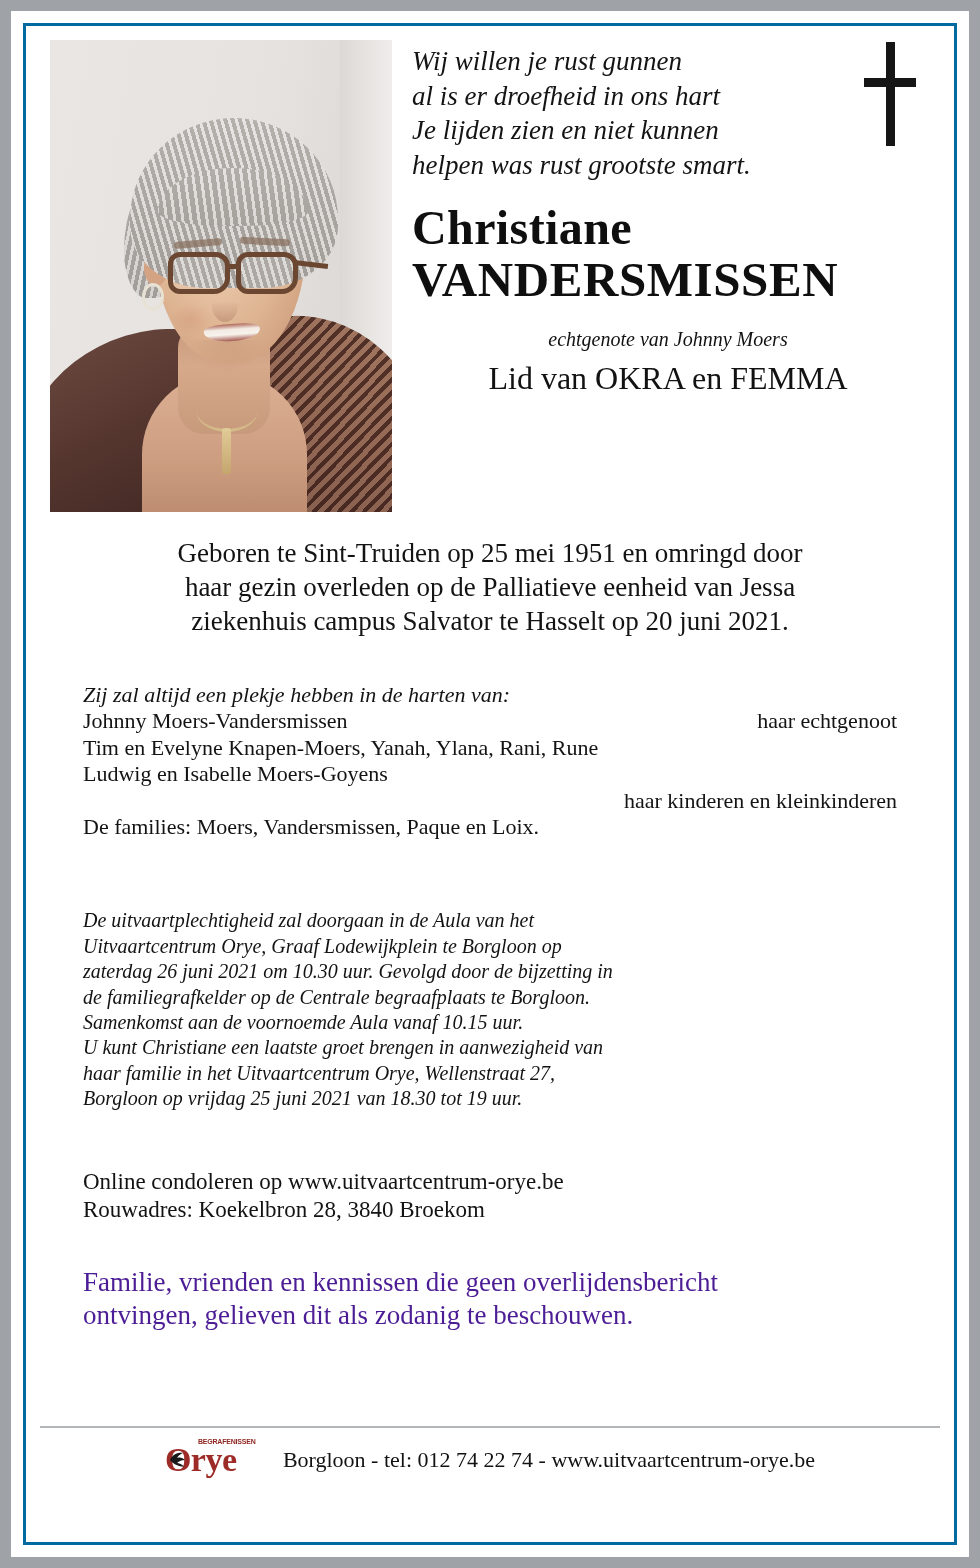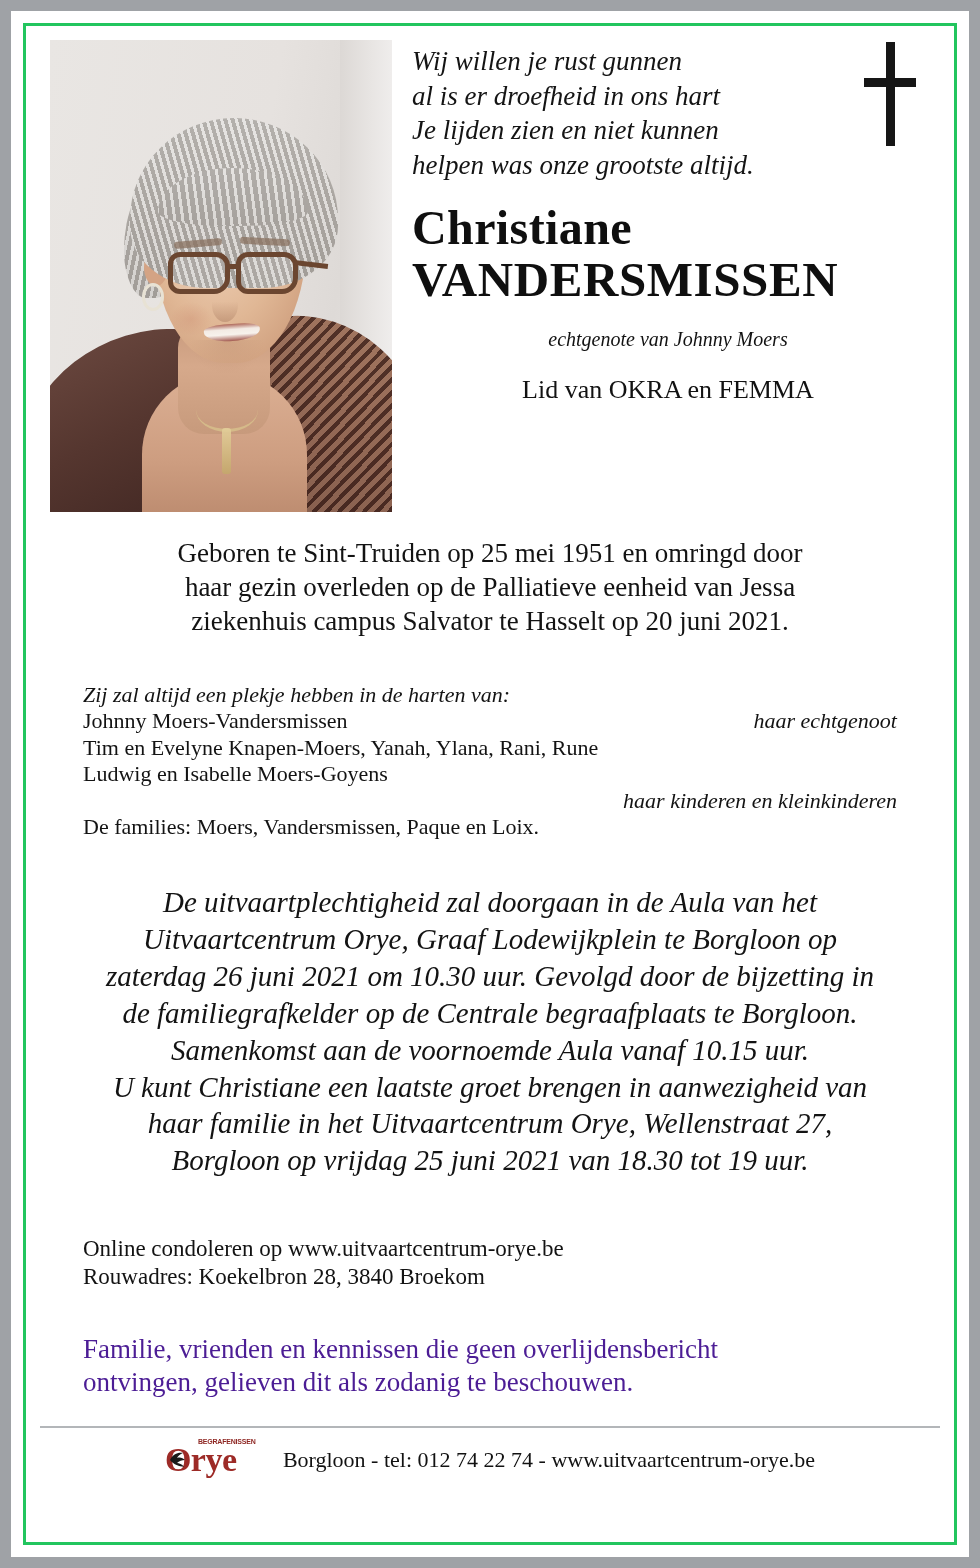--- a/index.html
+++ b/index.html
@@ -28,21 +28,21 @@
   .card-white {
     width: 100%;
     height: 100%;
     background: #ffffff;
     padding: 12px;
   }
   .card-inner {
     width: 100%;
     height: 100%;
     background: #ffffff;
-    border: 3px solid #22c55e;    
+    border: 3px solid #0369a1;    
     padding: 12px;
     position: relative;
   }
   .sheet {
     position: absolute;
     left: 0; top: 0; right: 0; bottom: 0;
     background: #ffffff;
     padding: 14px 24px 0 24px;
   }
 
@@ -233,23 +233,23 @@
   }
   .spouse {
     font-style: italic;
     font-size: 20px;
     text-align: center;
     margin: 22px 0 0 0;
     color: #121212;
     padding-right: 6px;
   }
   .member {
-    font-size: 26px;
+    font-size: 32px;
     text-align: center;
-    margin: 24px 0 0 0;
+    margin: 9px 0 0 0;
     color: #121212;
     padding-right: 6px;
   }
 
   
   .body-area { padding: 0 33px; }
 
   .p-birth {
     font-size: 27px;
     line-height: 1.26;
@@ -259,31 +259,31 @@
   }
   .p-birth div { white-space: nowrap; }
 
   .hearts { margin-top: 44px; font-size: 22px; color:#131313; line-height: 1.2;}
   .hearts .intro { font-style: italic; }
   .hearts .row {
     display: flex;
     justify-content: space-between;
     align-items: baseline;
   }
-  .hearts .role { font-style: italic; }
+  .hearts .role { }
   .hearts .role-right { text-align: right; display:block; }
   .hearts .line { white-space: nowrap; }
 
   .p-funeral {
     font-style: italic;
-    font-size: 29px;
+    font-size: 20px;
     line-height: 1.27;
-    text-align: center;
+    text-align: left;
     color: #131313;
-    margin: 44px 0 0 0;
+    margin: 68px 0 0 0;
   }
   .p-funeral div { white-space: nowrap; }
 
   .p-condolence {
     font-size: 23px;
     line-height: 1.22;
     color: #131313;
     margin: 56px 0 0 0;
   }
   .p-notice {
@@ -390,21 +390,21 @@
 
             <div class="cross">
               <div class="v"></div>
               <div class="h"></div>
             </div>
 
             <div class="poem">
               <div>Wij willen je rust gunnen</div>
               <div>al is er droefheid in ons hart</div>
               <div>Je lijden zien en niet kunnen</div>
-              <div>helpen was onze grootste altijd.</div>
+              <div>helpen was rust grootste smart.</div>
             </div>
 
             <div class="name-first">Christiane</div>
             <div class="name-last">VANDERSMISSEN</div>
             <div class="spouse">echtgenote van Johnny Moers</div>
             <div class="member">Lid van OKRA en FEMMA</div>
 
           </div>
         </div>
 

